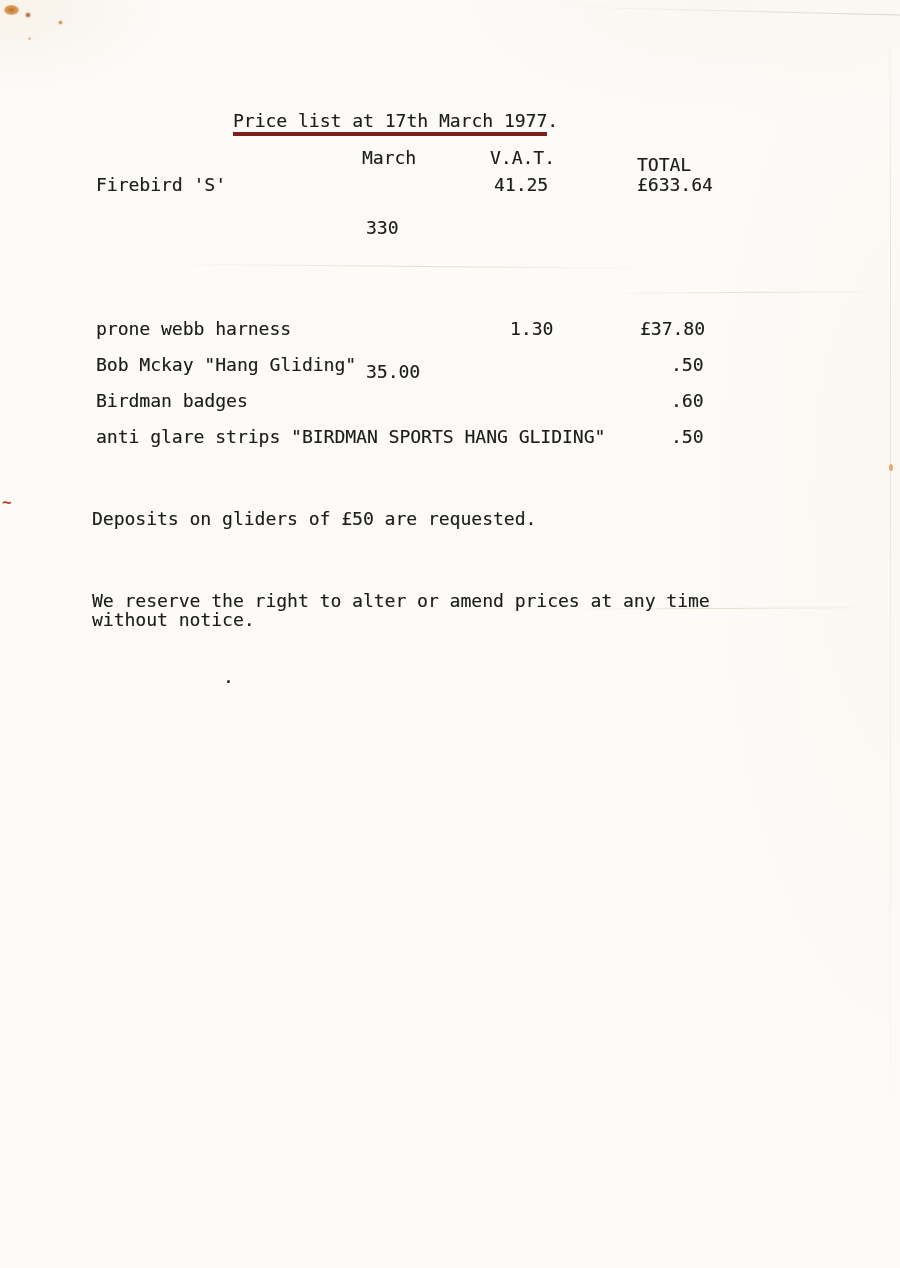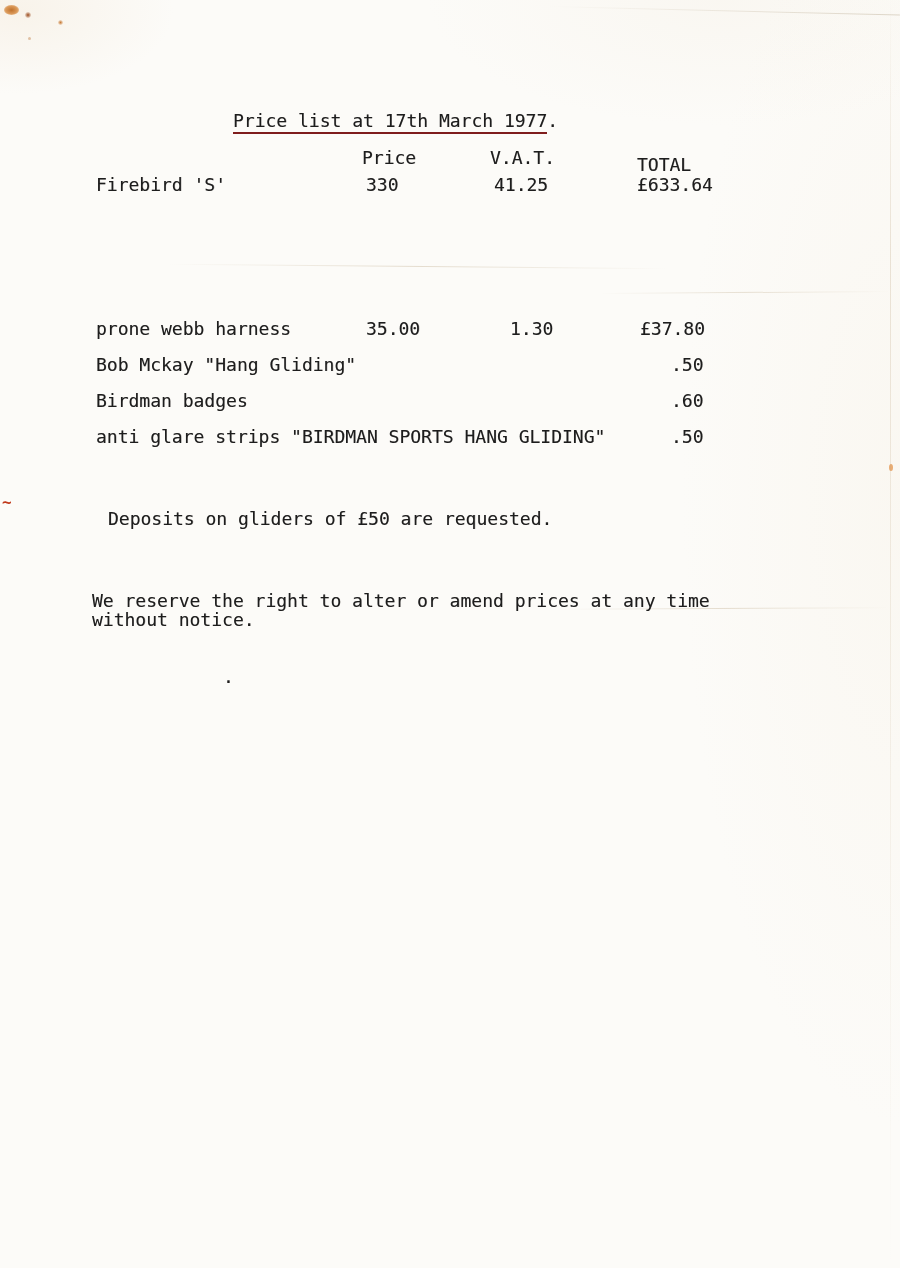--- a/index.html
+++ b/index.html
@@ -16,45 +16,45 @@
     font-size:18px;
     line-height:18px;
     white-space:pre;
     text-shadow:0.3px 0.3px 0.4px rgba(25,22,20,0.38);
   }
   
   .title-wrap{left:233px;top:112px;}
   .title-text{
     display:inline-block;
     padding-bottom:2px;
-    border-bottom:2px solid #7f1d1d;
+    border-bottom:4px solid #7f1d1d;
   }
   
   .h-basic{left:362px;top:149px;}
   .h-vat{left:490px;top:149px;}
   .h-total{left:637px;top:156px;}
   
   .row{position:absolute;left:4px;width:100%;height:22px;padding-left:7px;}
   .r0{top:176px;} .r1{top:212px;} .r2{top:248px;} .r3{top:284px;}
   .r4{top:320px;} .r5{top:356px;} .r6{top:392px;} .r7{top:428px;}
   .cell{
     position:absolute;top:0;
     font-size:18px;line-height:18px;white-space:pre;
     text-shadow:0.3px 0.3px 0.4px rgba(25,22,20,0.38);
   }
   .c-item{left:92px;}
-  .c-basic{left:362px;}
+  .c-basic{left:362px;margin-top:43px;}
   .c-vat{left:490px;}
   .c-total{left:633px;}
   .r2 .c-basic{left:373px;}
   .r2 .c-vat,.r3 .c-vat,.r4 .c-vat{left:506px;}
   .r2 .c-total,.r3 .c-total,.r4 .c-total{left:636px;}
   .r5 .c-total,.r6 .c-total,.r7 .c-total{left:667px;}
   
-  .note1{left:108px;top:510px;}
+  .note1{left:92px;top:510px;}
   .note2{left:92px;top:591px;width:660px;white-space:normal;line-height:19px;}
   
   .stray-period{left:223px;top:668px;}
   
   .red-mark{
     left:2px;top:494px;
     font-size:16px;font-weight:bold;
     color:#c0391b;text-shadow:none;
   }
   
@@ -101,21 +101,21 @@
   <div class="stain stain-d"></div>
   <div class="stain stain-e"></div>
   <div class="crease edge-right"></div>
   <div class="crease edge-top"></div>
   <div class="crease crease-1"></div>
   <div class="crease crease-2"></div>
   <div class="crease crease-3"></div>
 
   <div class="t title-wrap"><span class="title-text">Price list at 17th March 1977</span><span>.</span></div>
 
-  <div class="t h-basic">Price</div>
+  <div class="t h-basic">March</div>
   <div class="t h-vat">V.A.T.</div>
   <div class="t h-total">TOTAL</div>
 
   <div class="row r0">
     <span class="cell c-item">Firebird 'S'</span>
     <span class="cell c-basic">330</span>
     <span class="cell c-vat">41.25</span>
     <span class="cell c-total">£633.64</span>
   </div>
   <div class="row r4">

